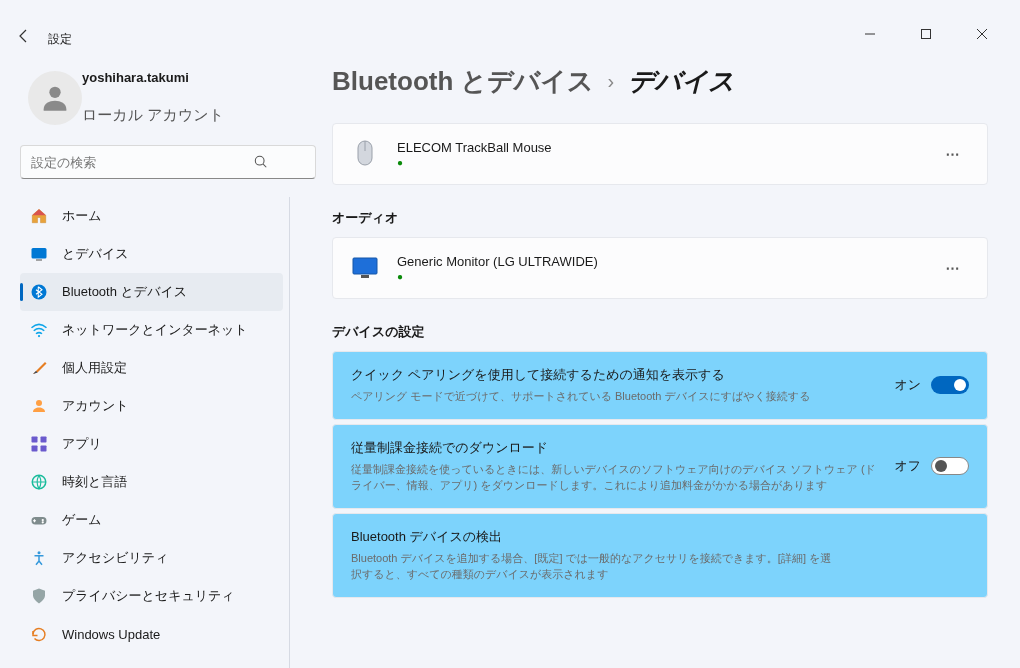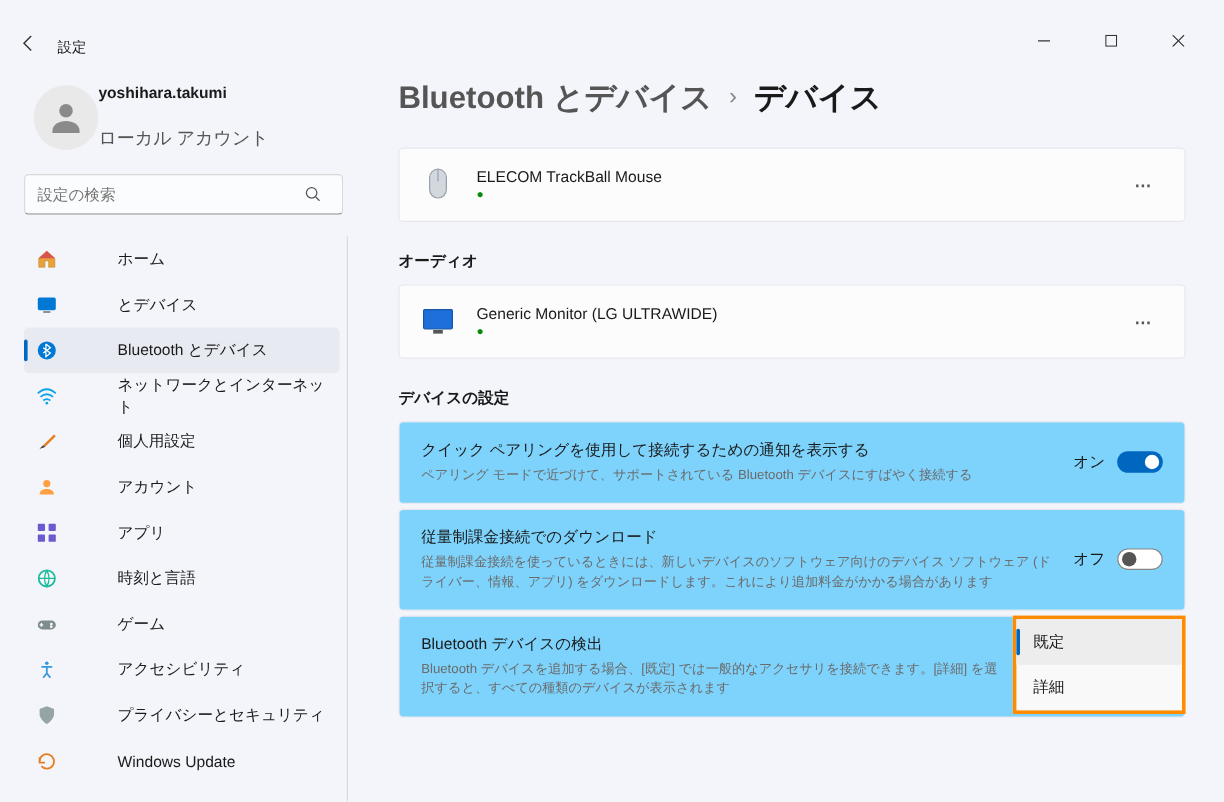--- a/index.html
+++ b/index.html
@@ -59,21 +59,21 @@
       display: flex; align-items: center; justify-content: center;
     }
     .avatar svg { width: 34px; height: 34px; fill: #8a8a8a; }
     .user-name { font-weight: 600; font-size: 13px; }
     .user-sub { font-size: 15px; color: #555; margin-top: 21px; }
     .search-wrap {
       position: relative;
       margin: 0 0 18px;
     }
     .search-input {
-      width: 266px;
+      width: 296px;
       height: 34px;
       border: 1px solid #d9d9d9;
       border-bottom: 1px solid #888;
       border-radius: 4px;
       background: #fbfcfd;
       padding: 0 34px 0 10px;
       font-size: 13px;
     }
     .search-icon {
       position: absolute;
@@ -109,39 +109,39 @@
       top: 10px;
       bottom: 10px;
       width: 3px;
       background: #0067c0;
       border-radius: 2px;
     }
     .nav-icon {
       width: 18px; height: 18px;
       display: flex; align-items: center; justify-content: center;
     }
-    .nav-label { font-size: 13px; margin-left: 36px; }
+    .nav-label { font-size: 13px; }
     .main {
       flex: 1;
       padding: 16px 32px 0 32px;
       overflow-y: auto;
     }
     .breadcrumb {
       display: flex;
       align-items: center;
       gap: 14px;
       font-size: 26px;
       margin-bottom: 24px;
     }
     .crumb-parent {
       font-weight: 600;
       color: #555;
     }
     .crumb-sep { color: #888; font-size: 20px; }
-    .crumb-current { font-weight: 600; }
+    .crumb-current { font-weight: 600; font-style: italic; }
     .section-label {
       font-size: 13px;
       font-weight: 600;
       margin-bottom: 10px;
       margin-top: 8px;
     }
     .card {
       background: #fcfcfd;
       border: 1px solid #e6e8ed;
       border-radius: 4px;
@@ -463,19 +463,15 @@
       </div>
     </div>
 
     <div class="last-wrap">
       <div class="setting-card" style="min-height:72px;">
         <div class="setting-text" style="max-width:500px;">
           <div class="setting-title">Bluetooth デバイスの検出</div>
           <div class="setting-desc">Bluetooth デバイスを追加する場合、[既定] では一般的なアクセサリを接続できます。[詳細] を選択すると、すべての種類のデバイスが表示されます</div>
         </div>
       </div>
-      <div class="dropdown-highlight">
-        <div class="dropdown-opt selected">既定</div>
-        <div class="dropdown-opt">詳細</div>
-      </div>
     </div>
   </main>
 </div>
 
 </body></html>

